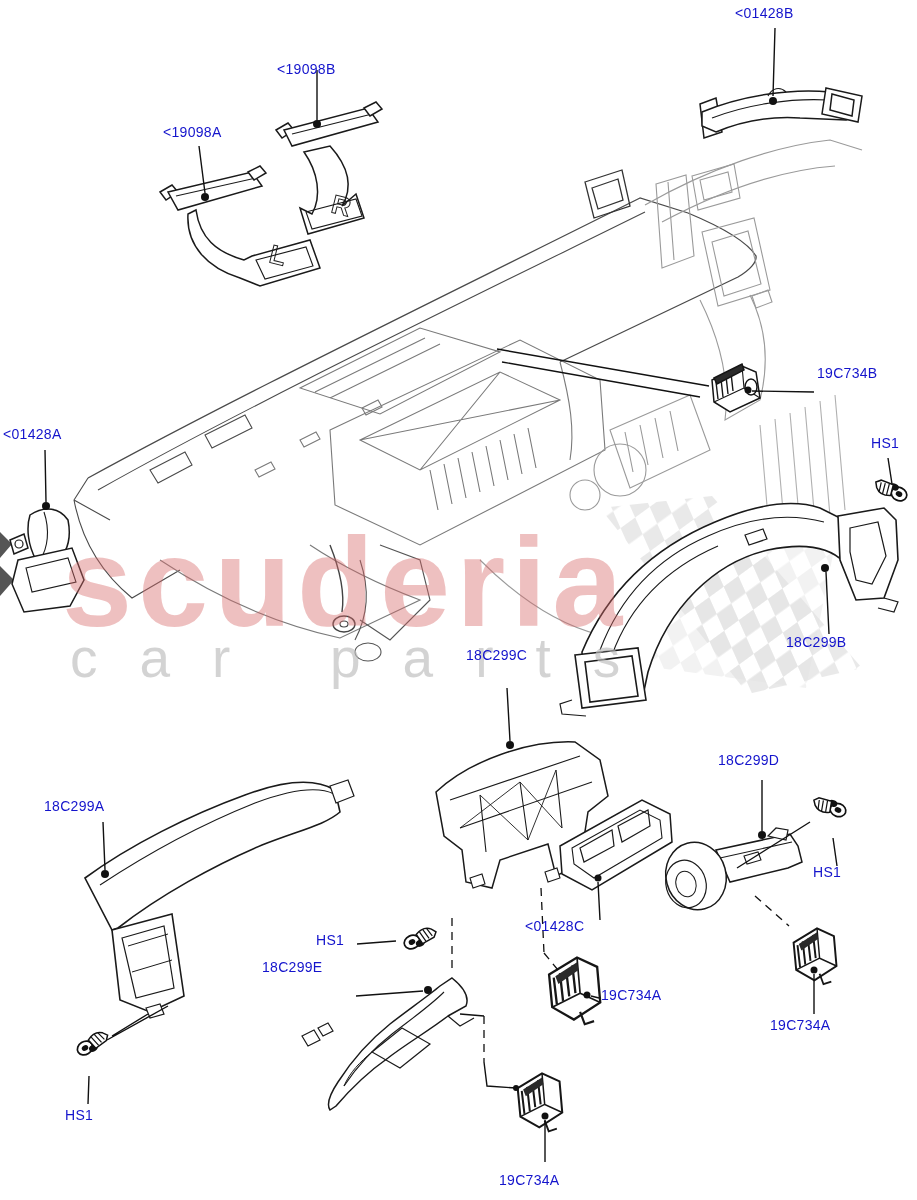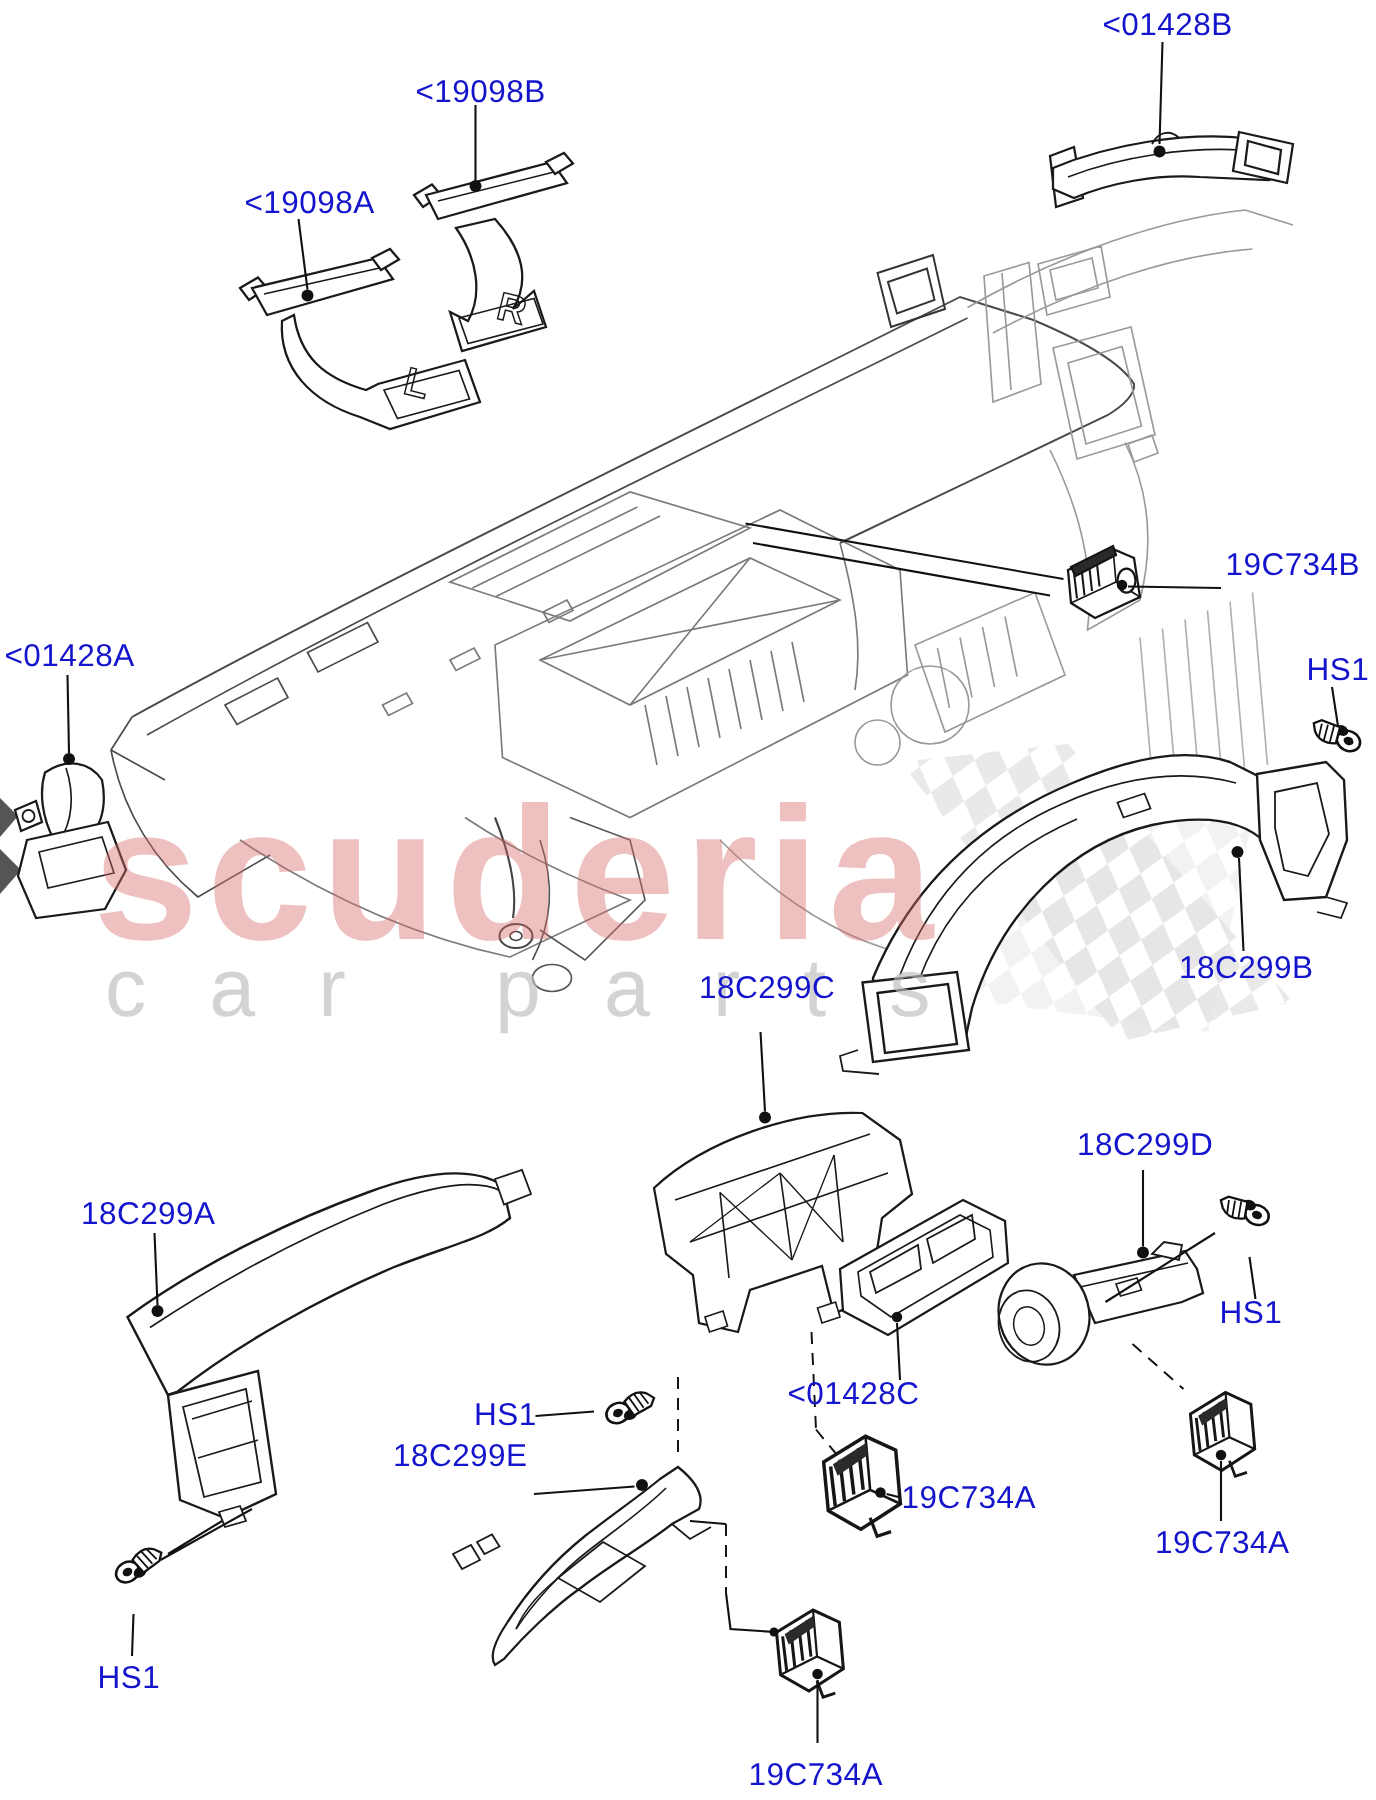--- a/index.html
+++ b/index.html
@@ -2,21 +2,21 @@
 <html><head>
 <meta charset="utf-8">
 <style>
   html,body{margin:0;padding:0;background:#fff;}
   .stage{
     position:relative;width:917px;height:1200px;background:#ffffff;overflow:hidden;
     font-family:"Liberation Sans",sans-serif;
   }
   .stage svg{position:absolute;left:0;top:0;}
   .callout{
-    position:absolute;color:#1414cc;font-size:21px;line-height:1.05;
+    position:absolute;color:#1414cc;font-size:14px;line-height:1.05;
     white-space:nowrap;letter-spacing:.3px;cursor:pointer;
     font-family:"Liberation Sans",sans-serif;
   }
   .wm-brand{font-family:"Liberation Sans",sans-serif;font-weight:bold;}
   .wm-words{font-family:"Liberation Sans",sans-serif;}
 </style>
 </head>
 <body>
 
 <div class="stage">
@@ -231,30 +231,30 @@
   </g>
 
   <g>
     <text class="wm-brand" x="62" y="626" font-size="126" letter-spacing="6" fill="#d96b6b" opacity="0.42">scuderia</text>
     <text class="wm-words" x="70" y="677" font-size="55" letter-spacing="42" fill="#bdbdbd" opacity="0.65">car</text>
     <text class="wm-words" x="330" y="677" font-size="55" letter-spacing="42" fill="#bdbdbd" opacity="0.65">parts</text>
   </g>
 </svg>
 
 <div class="callout" style="left:163px;top:125px">&lt;19098A</div>
-<div class="callout" style="left:277px;top:51px">&lt;19098B</div>
+<div class="callout" style="left:277px;top:62px">&lt;19098B</div>
 <div class="callout" style="left:735px;top:6px">&lt;01428B</div>
 <div class="callout" style="left:817px;top:366px">19C734B</div>
 <div class="callout" style="left:3px;top:427px">&lt;01428A</div>
 <div class="callout" style="left:871px;top:436px">HS1</div>
 <div class="callout" style="left:786px;top:635px">18C299B</div>
 <div class="callout" style="left:466px;top:648px">18C299C</div>
 <div class="callout" style="left:718px;top:753px">18C299D</div>
 <div class="callout" style="left:813px;top:865px">HS1</div>
-<div class="callout" style="left:54px;top:799px">18C299A</div>
+<div class="callout" style="left:44px;top:799px">18C299A</div>
 <div class="callout" style="left:316px;top:933px">HS1</div>
 <div class="callout" style="left:525px;top:919px">&lt;01428C</div>
 <div class="callout" style="left:601px;top:988px">19C734A</div>
 <div class="callout" style="left:770px;top:1018px">19C734A</div>
 <div class="callout" style="left:262px;top:960px">18C299E</div>
 <div class="callout" style="left:65px;top:1108px">HS1</div>
 <div class="callout" style="left:499px;top:1173px">19C734A</div>
 
 </div>
 

